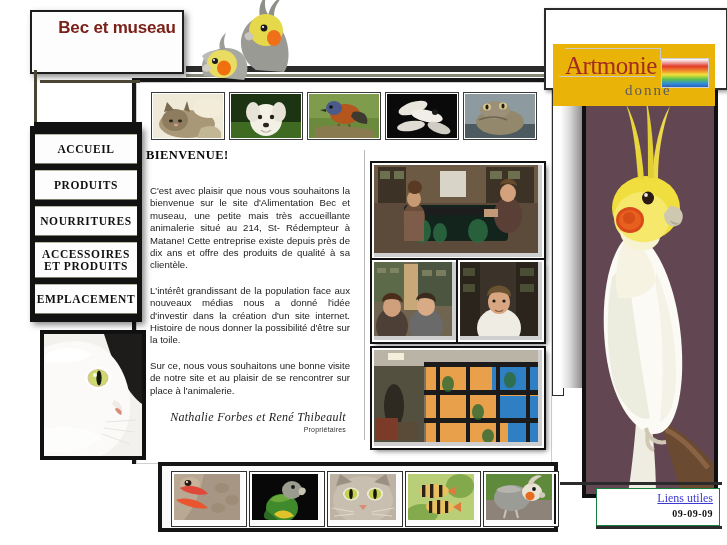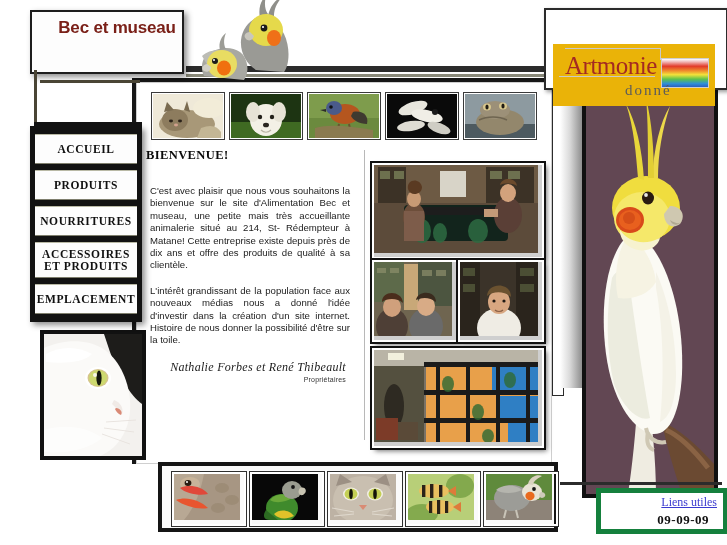--- a/index.html
+++ b/index.html
@@ -285,36 +285,36 @@
   #bird-left-strip2 {
     left: 552px; top: 84px; width: 10px; height: 310px;
     background: #ffffff; border: 1px solid #2b2b2b;
     z-index: 10;
   }
 
   
   #footer-box {
     left: 596px; top: 488px; width: 122px; height: 36px;
     background: #ffffff;
-    border: 5px solid #15803d;
+    border: 1px solid #15803d;
     z-index: 40;
   }
   #liens {
     position: absolute; right: 6px; top: 2px;
     font-family: "Liberation Serif", serif;
     font-size: 12px;
     color: #3a3ad0;
     text-decoration: underline;
     cursor: pointer;
   }
   #date-stamp {
-    position: absolute; right: 14px; top: 19px;
+    position: absolute; right: 6px; top: 19px;
     font-family: "Liberation Serif", serif;
     font-weight: bold;
-    font-size: 13px;
+    font-size: 10px;
     color: #111111;
     letter-spacing: 0.5px;
   }
   #footer-rule {
     left: 560px; top: 482px; width: 162px; height: 3px;
     background: #2b2b2b; z-index: 38;
   }
   #footer-rule2 {
     left: 596px; top: 526px; width: 126px; height: 3px;
     background: #2b2b2b; z-index: 38;
@@ -489,20 +489,21 @@
         <ellipse cx="38" cy="12" rx="1.6" ry="2.6" fill="#201c14"></ellipse>
         <path d="M14 26 C22 22 34 22 42 26" stroke="#6e6450" stroke-width="1.4" fill="none"></path>
       </svg>
     </div>
   </div>
 
   <div class="abs" id="text-col">
     <div id="welcome-head">BIENVENUE!</div>
     <p class="para">C'est avec plaisir que nous vous souhaitons la bienvenue sur le site d'Alimentation Bec et museau, une petite mais très accueillante animalerie situé au 214, St- Rédempteur à Matane! Cette entreprise existe depuis près de dix ans et offre des produits de qualité à sa clientèle.</p>
     <p class="para">L'intérêt grandissant de la population  face aux nouveaux médias nous a donné  l'idée d'investir dans la création d'un site internet. Histoire de nous donner la possibilité d'être sur la toile.</p>
+    <p class="para">Sur ce, nous vous souhaitons une bonne visite de notre site et au plaisir de se rencontrer sur place à l'animalerie.</p>
     <div id="signature">
       <div id="sign-name">Nathalie Forbes et René Thibeault</div>
       <div id="sign-role">Propriétaires</div>
     </div>
   </div>
 
   <div class="abs" id="divider"></div>
 
   <div class="abs photo framed" id="ph1">
     <svg width="164" height="88" viewBox="0 0 164 88">

